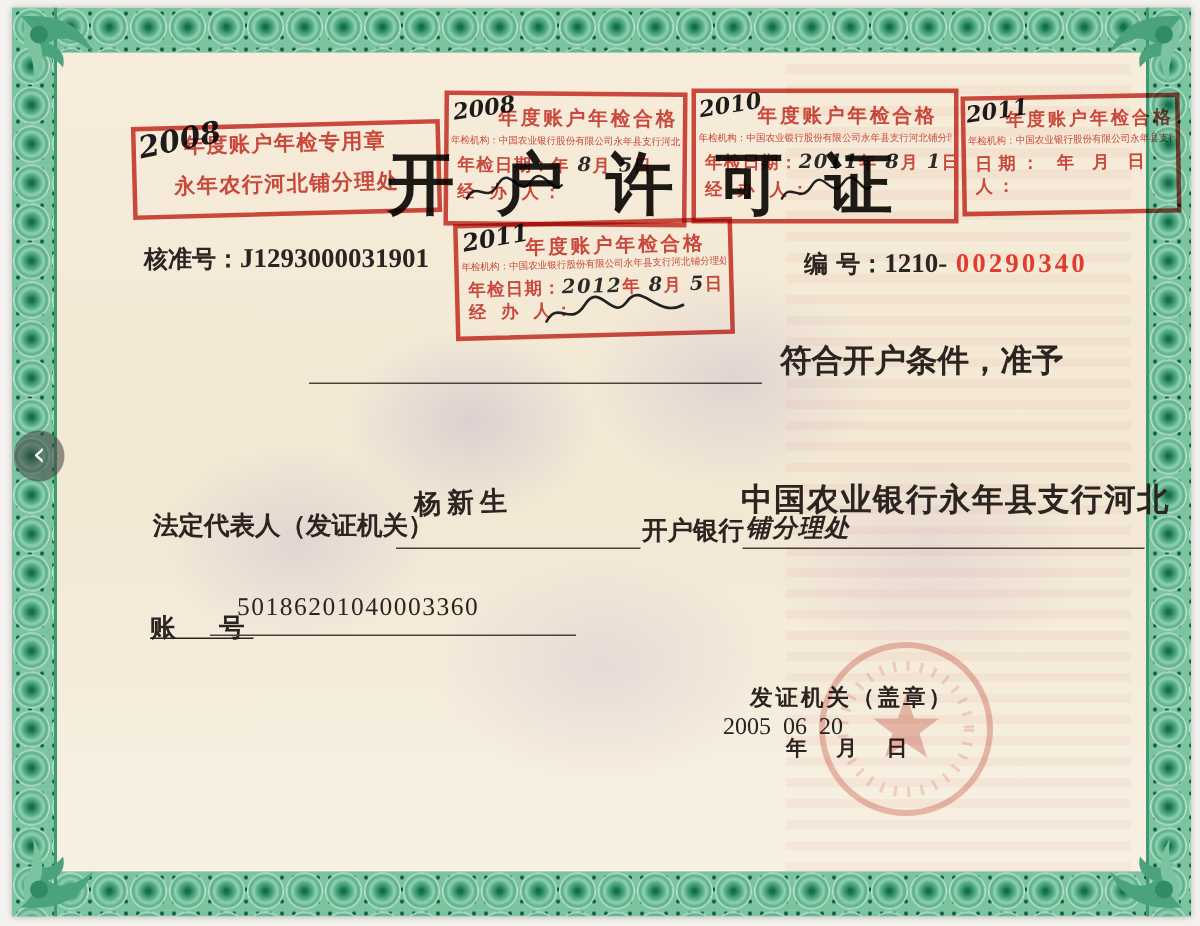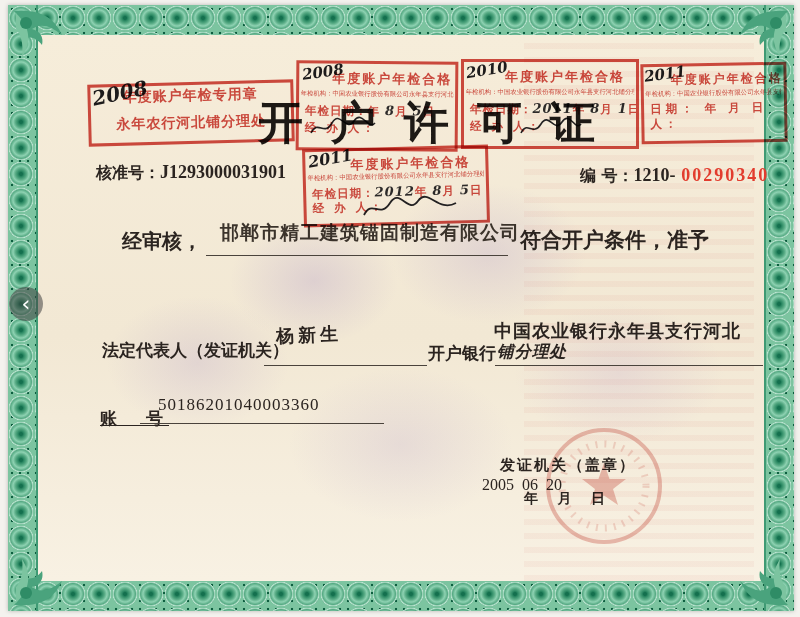--- a/index.html
+++ b/index.html
@@ -112,35 +112,33 @@
     <div class="paper">
       <div class="wm"></div>
     </div>
 
     <div class="tx title">开户许可证</div>
 
     <div class="tx bold" style="left:88px;top:157px;font-size:16px;">
       <span>核准号：</span><span class="ser" style="font-size:18px;">J1293000031901</span>
     </div>
 
-    <div class="tx bold" style="left:528px;top:160px;font-size:16px;margin-left:44px;">
+    <div class="tx bold" style="left:528px;top:160px;font-size:16px;">
       <span>编 号：</span><span class="ser" style="font-size:18px;">1210-</span> <span class="ser red" style="font-size:18px;letter-spacing:2px;">00290340</span>
     </div>
 
-    <div class="tx bold" style="left:114px;top:223px;font-size:20px;">经审核，</div>
-    <div class="tx bold" style="left:212px;top:215px;font-size:19px;letter-spacing:1px;color:#3b332b;">邯郸市精工建筑锚固制造有限公司</div>
     <div class="uline" style="left:198px;top:250px;width:302px;"></div>
     <div class="tx bold" style="left:512px;top:221px;font-size:21px;">符合开户条件，准予</div>
 
 
     <div class="tx bold" style="left:94px;top:334px;font-size:17px;">法定代表人（发证机关）</div>
     <div class="tx ser bold" style="left:268px;top:318px;font-size:18px;letter-spacing:4px;transform:rotate(-2deg);">杨新生</div>
     <div class="uline" style="left:256px;top:360px;width:163px;"></div>
 
-    <div class="tx ser bold" style="left:486px;top:314px;font-size:18px;letter-spacing:1px;">中国农业银行永年县支行河北</div>
+    <div class="tx ser bold" style="left:486px;top:314px;font-size:21px;letter-spacing:1px;">中国农业银行永年县支行河北</div>
     <div class="tx bold" style="left:420px;top:337px;font-size:17px;">开户银行</div>
     <div class="tx ser bold" style="left:489px;top:336px;font-size:16.5px;letter-spacing:1px;font-style:italic;">铺分理处</div>
     <div class="uline" style="left:487px;top:360px;width:268px;"></div>
 
     <div class="tx bold" style="left:92px;top:402px;font-size:17px;letter-spacing:6px;text-decoration:underline;">账　号</div>
     <div class="tx ser" style="left:150px;top:390px;font-size:17px;letter-spacing:1px;">50186201040003360</div>
     <div class="uline" style="left:132px;top:418px;width:244px;"></div>
 
     <div class="tx bold" style="left:492px;top:451px;font-size:15px;letter-spacing:2px;">发证机关（盖章）</div>
     <div class="tx ser" style="left:474px;top:471px;font-size:16px;">

